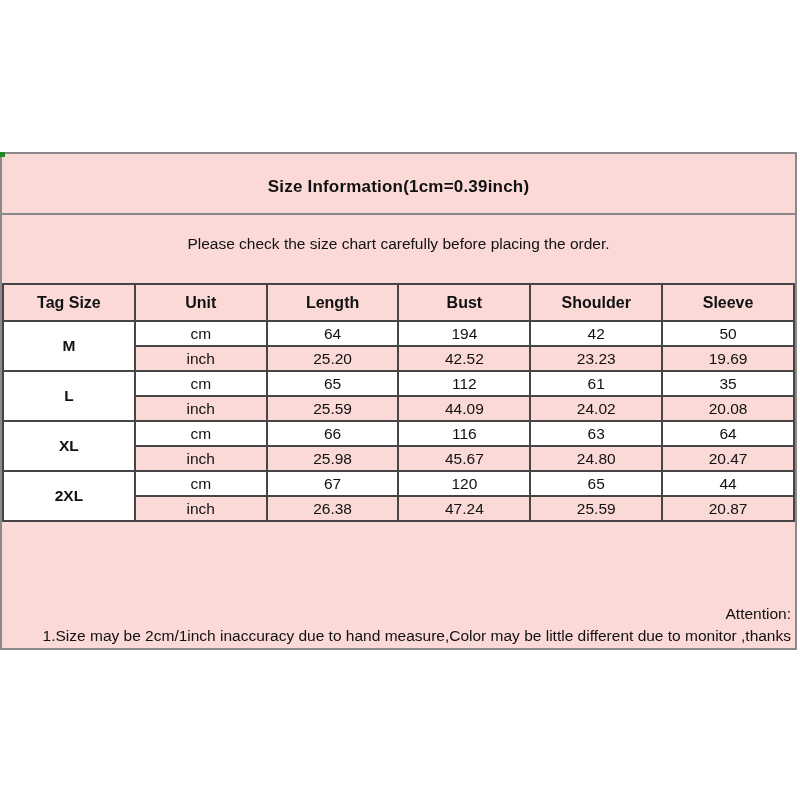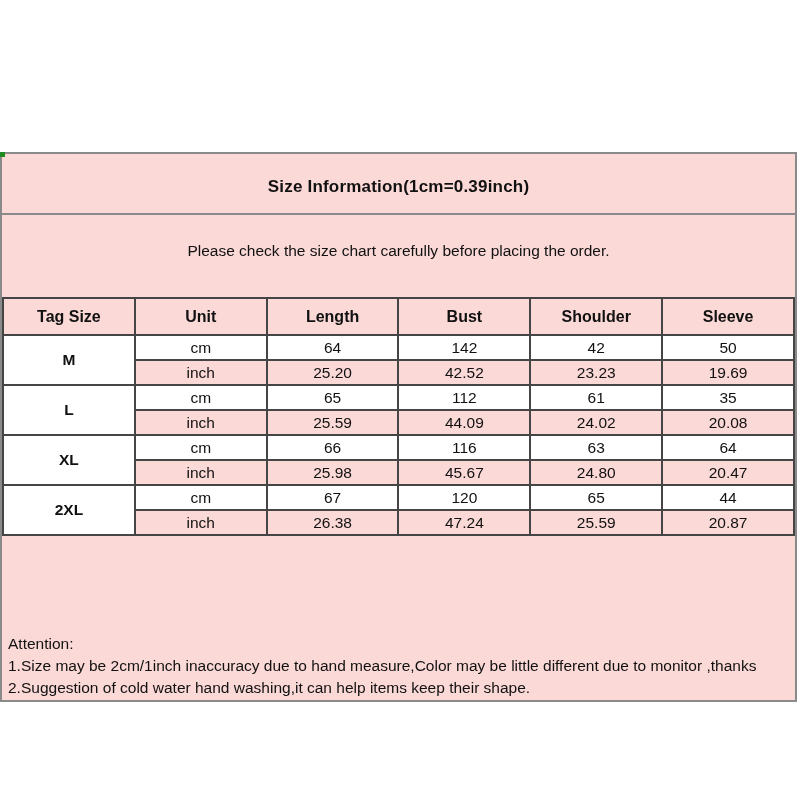--- a/index.html
+++ b/index.html
@@ -34,21 +34,21 @@
   .title-section .title {
     font-size: 17px;
     font-weight: bold;
     letter-spacing: 0.2px;
   }
   .section-divider {
     height: 0;
     border-top: 2px solid #8a8a8a;
   }
   .subtitle-section {
-    height: 82px;
+    height: 68px;
     display: flex;
     align-items: center;
     justify-content: center;
     padding-bottom: 10px;
   }
   .subtitle-section .subtitle { font-size: 15.5px; }
   table.size-table {
     width: 100%;
     border-collapse: collapse;
     table-layout: fixed;
@@ -71,26 +71,27 @@
   }
   td.cell-size {
     background: #ffffff;
     font-weight: bold;
     font-size: 17px;
   }
   tr.row-cm td { background: #ffffff; }
   tr.row-inch td { background: #fbd9d7; }
   tr.row-cm td.cell-size { background: #ffffff; }
   .attention-section {
-    height: 164px;
+    height: 126px;
     display: flex;
     flex-direction: column;
     justify-content: flex-end;
     padding: 0 4px 1px 6px;
     background: #fbd9d7;
+    text-align: right;
   }
   .attention-section .att-line {
     font-size: 15.5px;
     line-height: 22px;
     white-space: nowrap;
   }
 </style>
 </head>
 <body>
 
@@ -116,21 +117,21 @@
       <th>Length</th>
       <th>Bust</th>
       <th>Shoulder</th>
       <th>Sleeve</th>
     </tr>
 
     <tr class="data-row row-cm">
       <td class="cell-size" rowspan="2">M</td>
       <td>cm</td>
       <td>64</td>
-      <td>142</td>
+      <td>194</td>
       <td>42</td>
       <td>50</td>
     </tr>
     <tr class="data-row row-inch">
       <td>inch</td>
       <td>25.20</td>
       <td>42.52</td>
       <td>23.23</td>
       <td>19.69</td>
     </tr>
@@ -181,16 +182,15 @@
       <td>47.24</td>
       <td>25.59</td>
       <td>20.87</td>
     </tr>
   </tbody>
     </table>
 
   <div class="attention-section">
     <div class="att-line">Attention:</div>
     <div class="att-line">1.Size may be 2cm/1inch inaccuracy due to hand measure,Color may be little different due to monitor ,thanks</div>
-    <div class="att-line">2.Suggestion of cold water hand washing,it can help items keep their shape.</div>
   </div>
 
 </div>
 
 </body></html>

